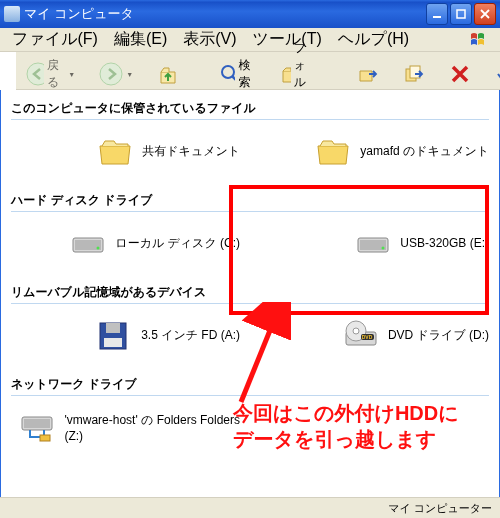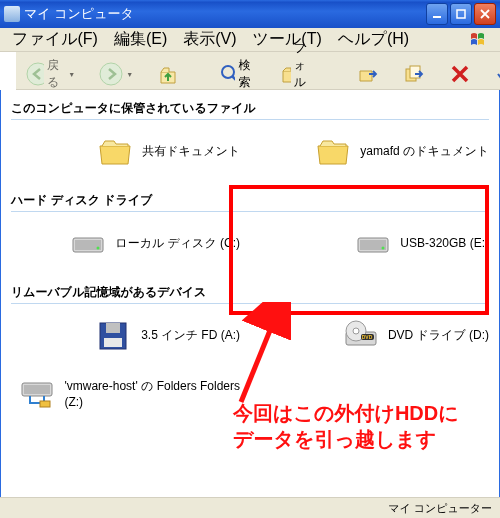--- a/index.html
+++ b/index.html
@@ -324,20 +324,23 @@
             <circle cx="12" cy="11" r="10" fill="#e8e8e8" stroke="#999"></circle>
             <circle cx="12" cy="11" r="3" fill="#fff" stroke="#999"></circle>
             <rect x="17" y="14" width="13" height="6" rx="2" fill="#303030"></rect>
             <text x="23" y="19" font-size="5" fill="#f0c030" text-anchor="middle" font-weight="bold">DVD</text>
           </svg>
       </div>
       <span>DVD ドライブ (D:)</span>
     </div>
   </div>
 
+  <div class="section-header">
+    <span>ネットワーク ドライブ</span><div class="line"></div>
+  </div>
   <div class="item-row">
     <div class="item">
       <div class="icon">
         <svg width="34" height="30">
             <rect x="2" y="4" width="30" height="13" rx="2" fill="#d8d8d8" stroke="#888"></rect>
             <rect x="4" y="6" width="26" height="9" fill="#b8b8b8"></rect>
             <path d="M10 17 L10 24 L24 24 L24 17" fill="none" stroke="#3080d0" stroke-width="2"></path>
             <rect x="20" y="22" width="10" height="6" fill="#f0c040" stroke="#b08020"></rect>
           </svg>
       </div>

